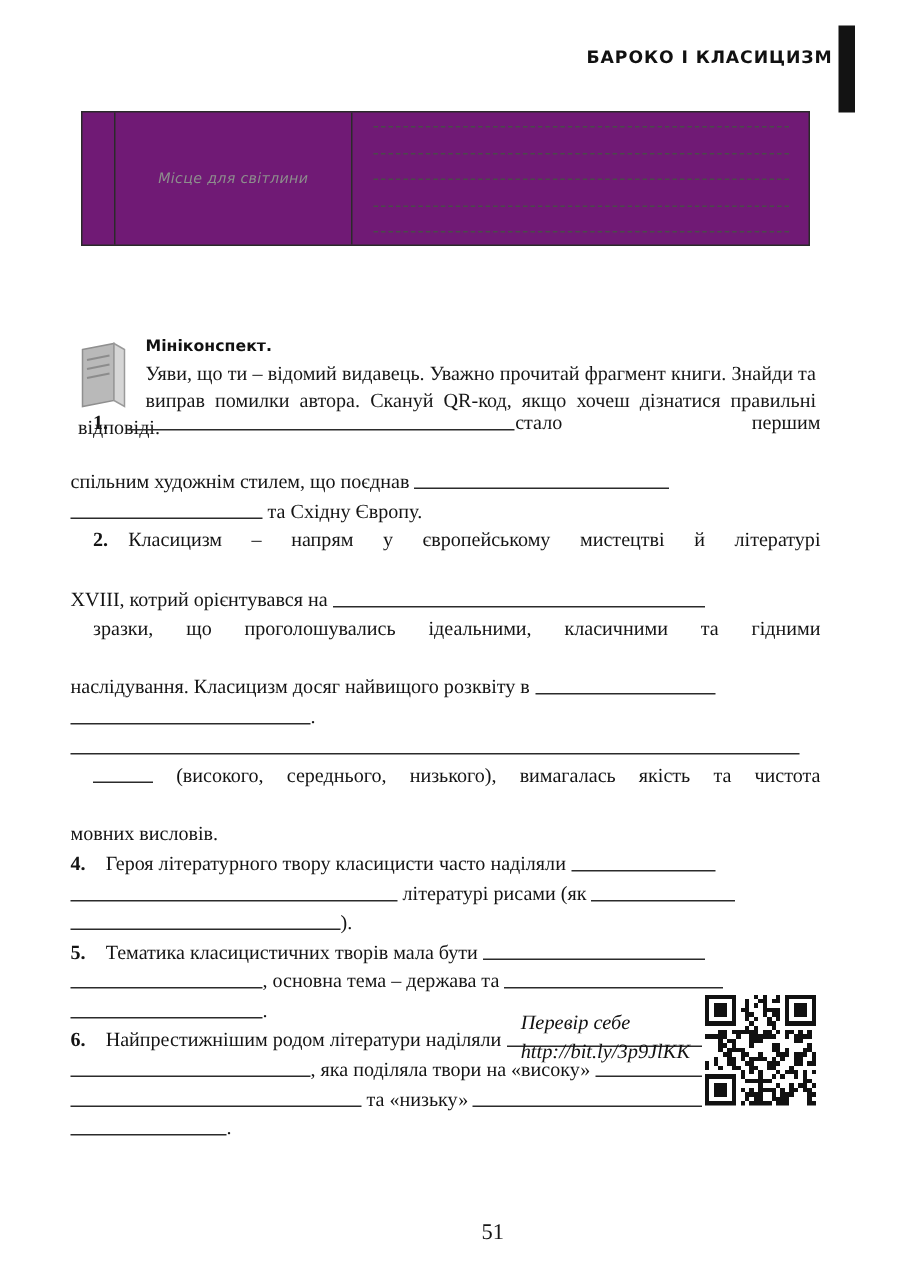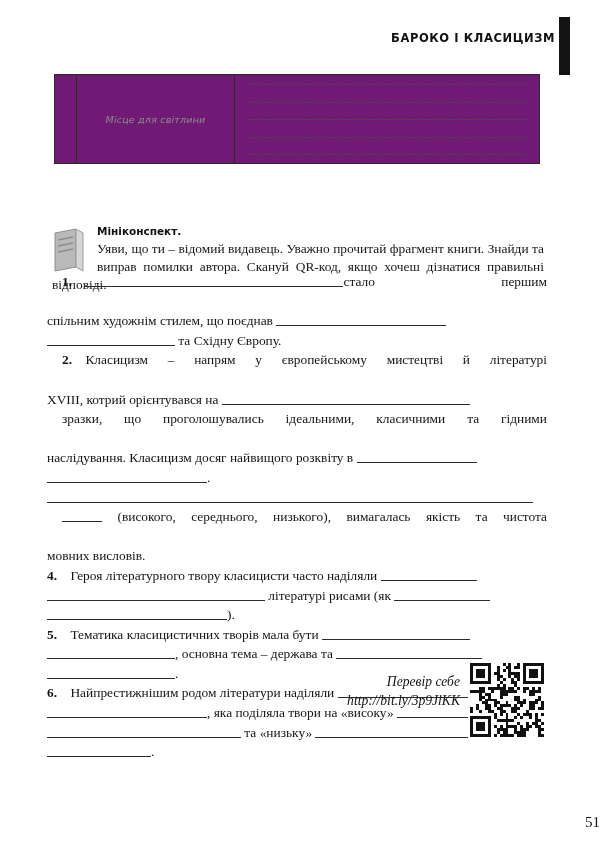--- a/index.html
+++ b/index.html
@@ -163,21 +163,20 @@
     position: absolute;
     left: 360px;
     top: 661px;
     width: 186px;
     height: 82px;
   }
   .qr-caption {
     position: absolute;
     right: 86px;
     top: 11px;
-    text-align: right;
     font-style: italic;
     font-size: 13.6px;
     line-height: 19px;
     color: #121212;
     white-space: nowrap;
   }
   .qr-code {
     position: absolute;
     right: 0;
     top: 0;
@@ -186,21 +185,21 @@
     background: #fff;
     padding: 2px;
     box-sizing: border-box;
   }
 
   
   .footer {
     position: absolute;
     left: 16px; right: 0;
     bottom: 17px;
-    text-align: right;
+    text-align: center;
     margin-left: 41px;
   }
   .orn {
     height: 6px;
     width: 108px;
     margin: 0 auto;
     overflow: hidden;
   }
   .page-no {
     font-family: "Liberation Serif", serif;

